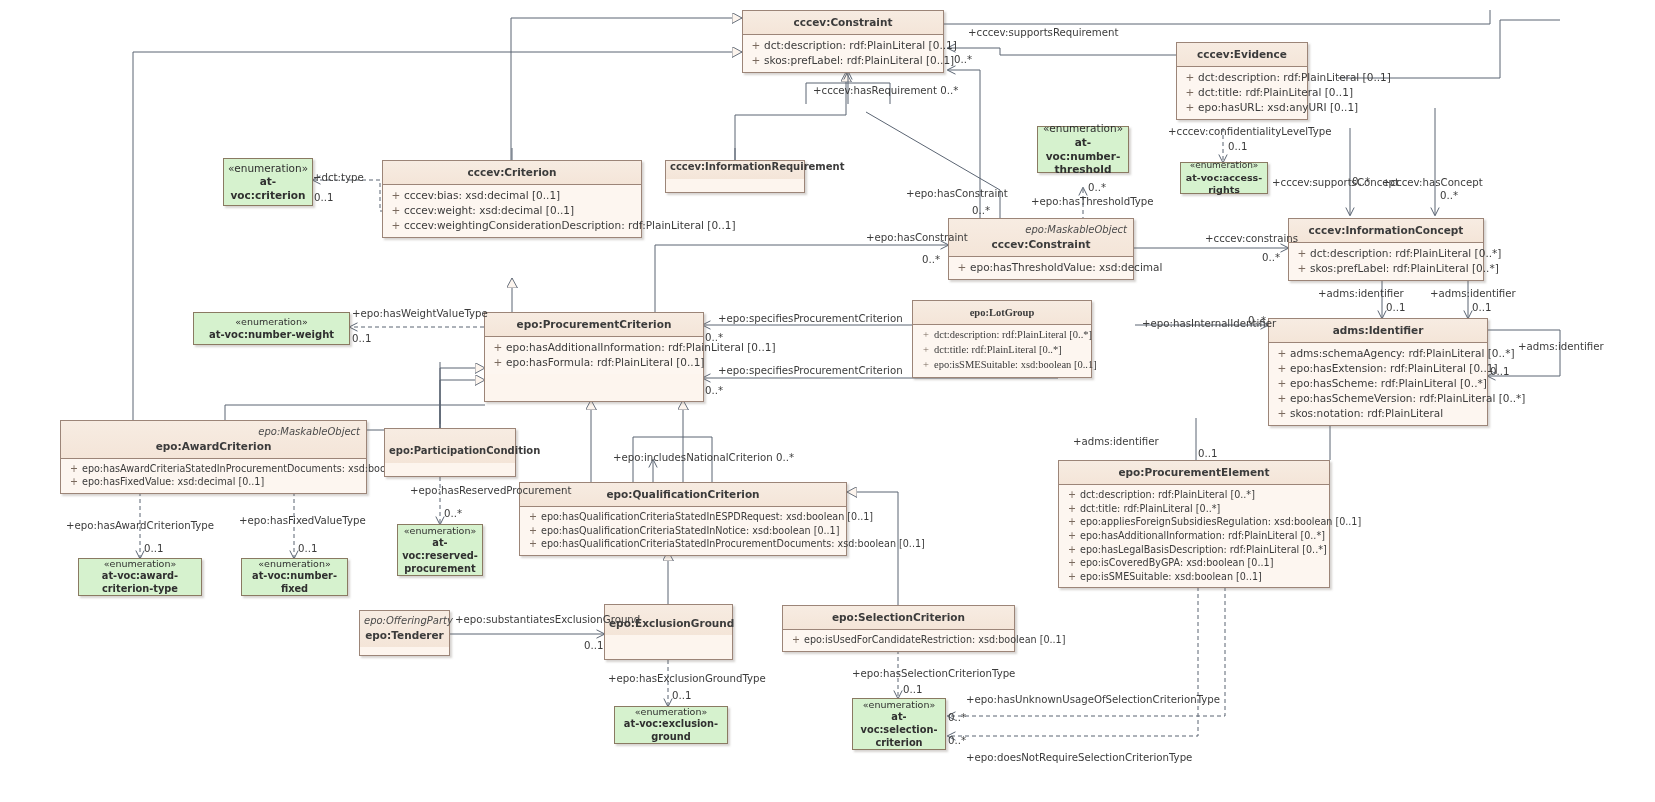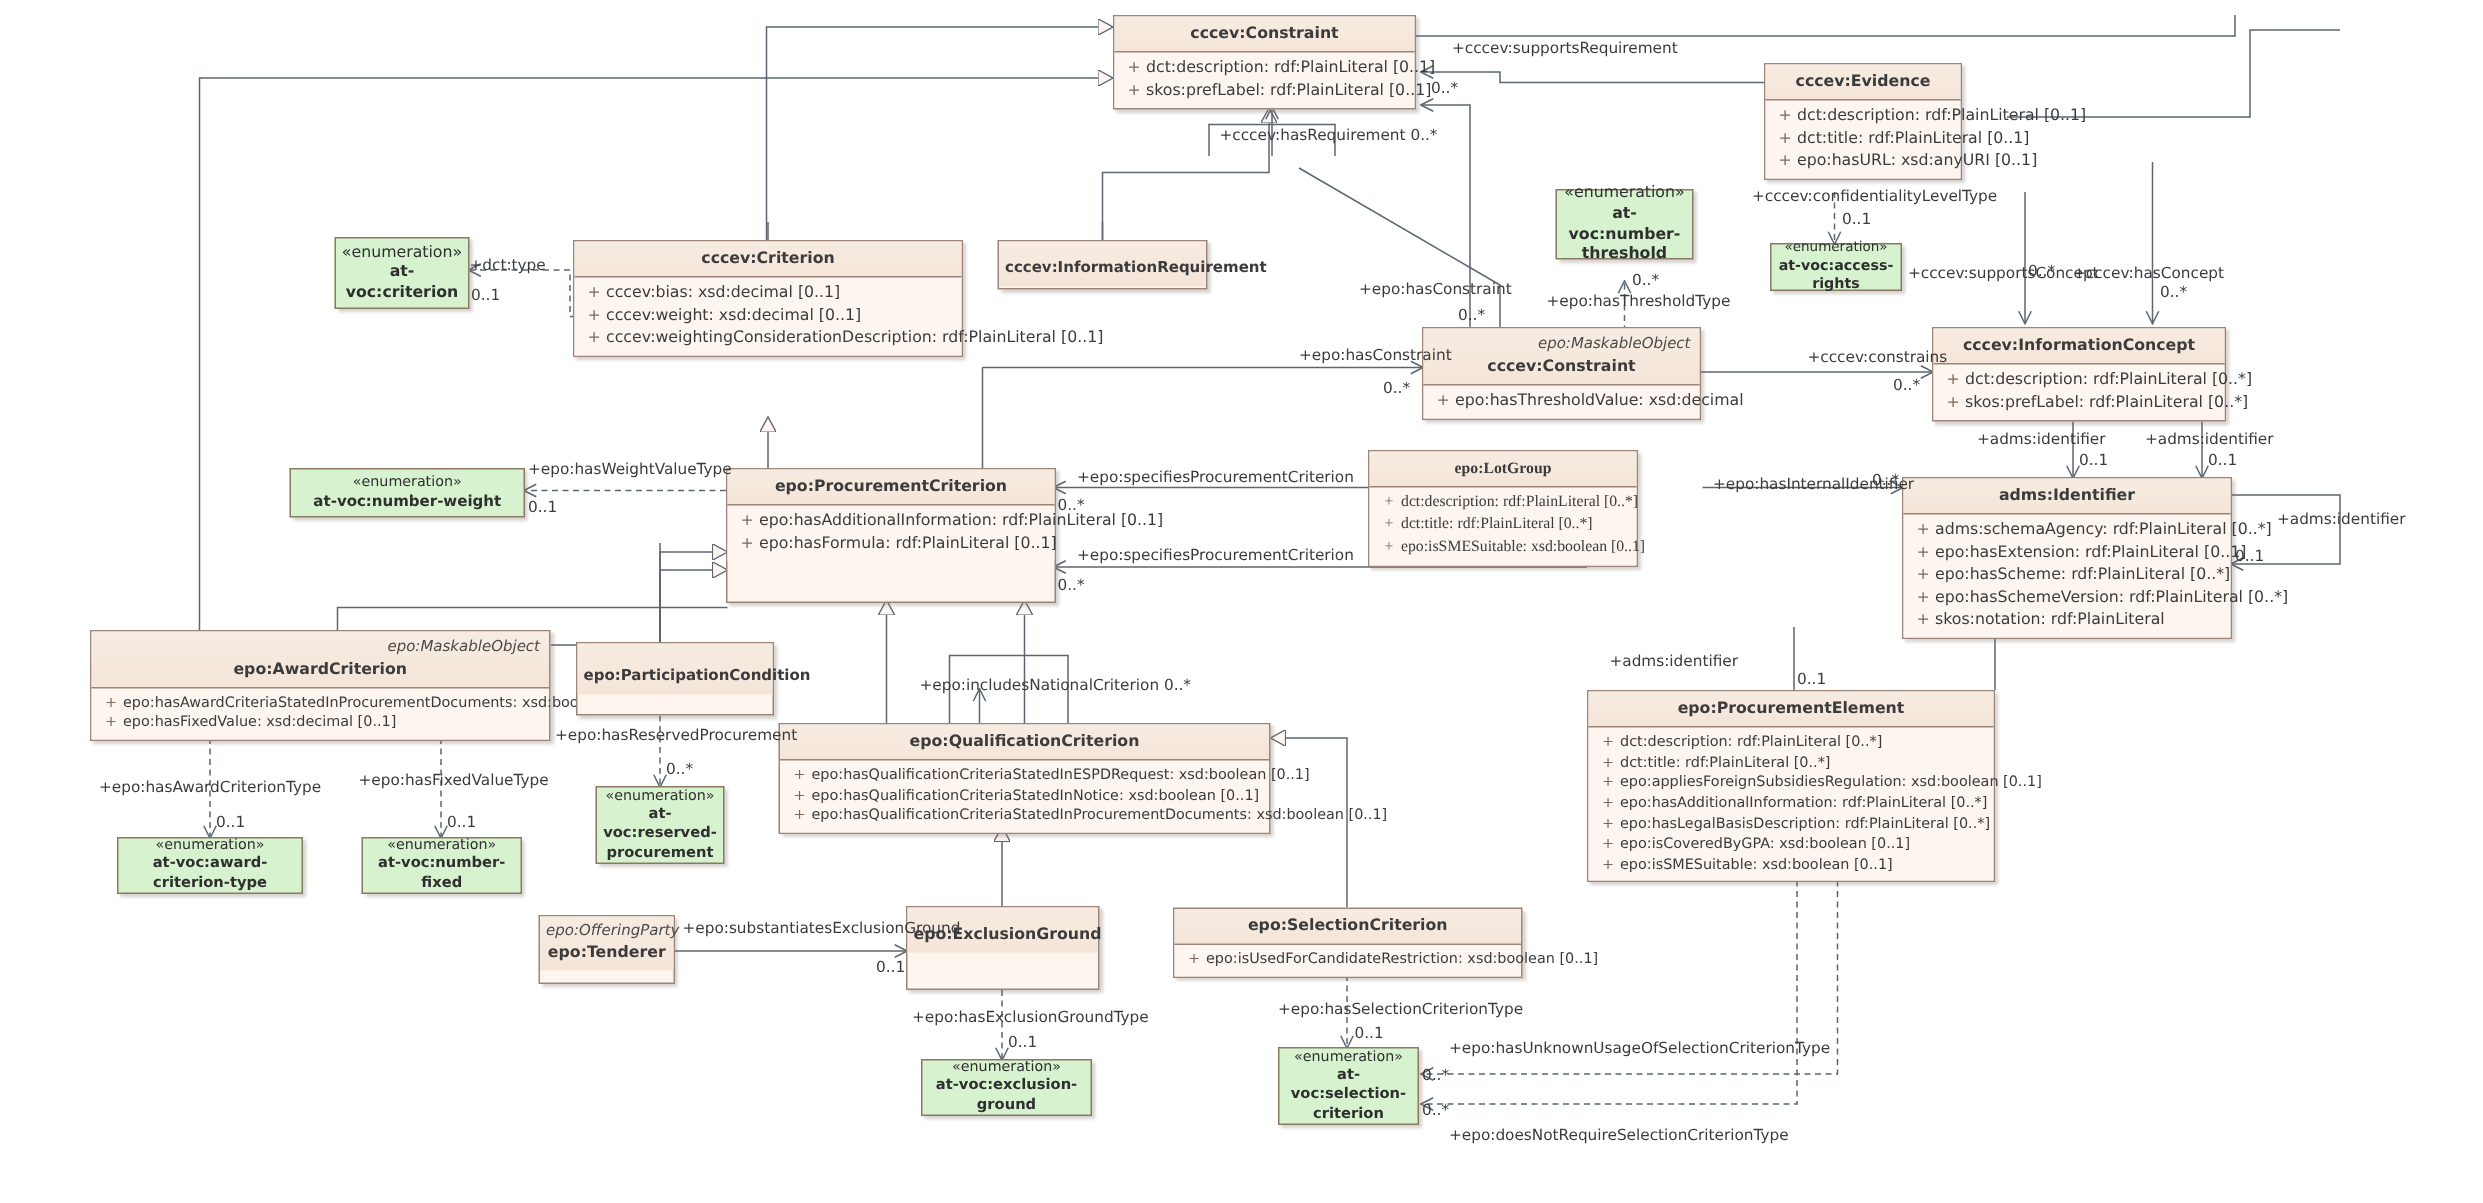--- a/index.html
+++ b/index.html
@@ -220,21 +220,21 @@
   <div class="cls" style="left:382px;top:160px;width:260px;">
     <div class="hdr">cccev:Criterion</div>
     <div class="body">
       <div class="attr"><span class="plus">+</span><span>cccev:bias: xsd:decimal [0..1]</span></div>
       <div class="attr"><span class="plus">+</span><span>cccev:weight: xsd:decimal [0..1]</span></div>
       <div class="attr"><span class="plus">+</span><span>cccev:weightingConsiderationDescription: rdf:PlainLiteral [0..1]</span></div>
     </div>
   </div>
 
   <div class="cls" style="left:665px;top:160px;width:140px;height:33px;">
-    <div class="hdr noline" style="font-size:10px;padding-top:12px;">cccev:InformationRequirement</div>
+    <div class="hdr noline" style="font-size:10px;padding-top:0;">cccev:InformationRequirement</div>
   </div>
 
   <div class="cls" style="left:948px;top:218px;width:186px;">
     <div class="hdr">
       <span class="stereo">epo:MaskableObject</span>
       <span>cccev:Constraint</span>
     </div>
     <div class="body">
       <div class="attr"><span class="plus">+</span><span>epo:hasThresholdValue: xsd:decimal</span></div>
     </div>
@@ -389,21 +389,21 @@
   <div class="lbl" style="left:352px;top:308px;">+epo:hasWeightValueType</div>
   <div class="lbl" style="left:718px;top:313px;">+epo:specifiesProcurementCriterion</div>
   <div class="lbl" style="left:718px;top:365px;">+epo:specifiesProcurementCriterion</div>
   <div class="lbl" style="left:1142px;top:318px;">+epo:hasInternalIdentifier</div>
   <div class="lbl" style="left:1318px;top:288px;">+adms:identifier</div>
   <div class="lbl" style="left:1430px;top:288px;">+adms:identifier</div>
   <div class="lbl" style="left:1518px;top:341px;">+adms:identifier</div>
   <div class="lbl" style="left:1073px;top:436px;">+adms:identifier</div>
   <div class="lbl" style="left:66px;top:520px;">+epo:hasAwardCriterionType</div>
   <div class="lbl" style="left:239px;top:515px;">+epo:hasFixedValueType</div>
-  <div class="lbl" style="left:370px;top:485px;">+epo:hasReservedProcurement</div>
+  <div class="lbl" style="left:370px;top:485px;padding-left:40px;">+epo:hasReservedProcurement</div>
   <div class="lbl" style="left:613px;top:452px;">+epo:includesNationalCriterion 0..*</div>
   <div class="lbl" style="left:455px;top:614px;">+epo:substantiatesExclusionGround</div>
   <div class="lbl" style="left:608px;top:673px;">+epo:hasExclusionGroundType</div>
   <div class="lbl" style="left:852px;top:668px;">+epo:hasSelectionCriterionType</div>
   <div class="lbl" style="left:966px;top:694px;">+epo:hasUnknownUsageOfSelectionCriterionType</div>
   <div class="lbl" style="left:966px;top:752px;">+epo:doesNotRequireSelectionCriterionType</div>
 
   <div class="mult" style="left:954px;top:54px;">0..*</div>
   <div class="mult" style="left:314px;top:192px;">0..1</div>
   <div class="mult" style="left:1228px;top:141px;">0..1</div>

